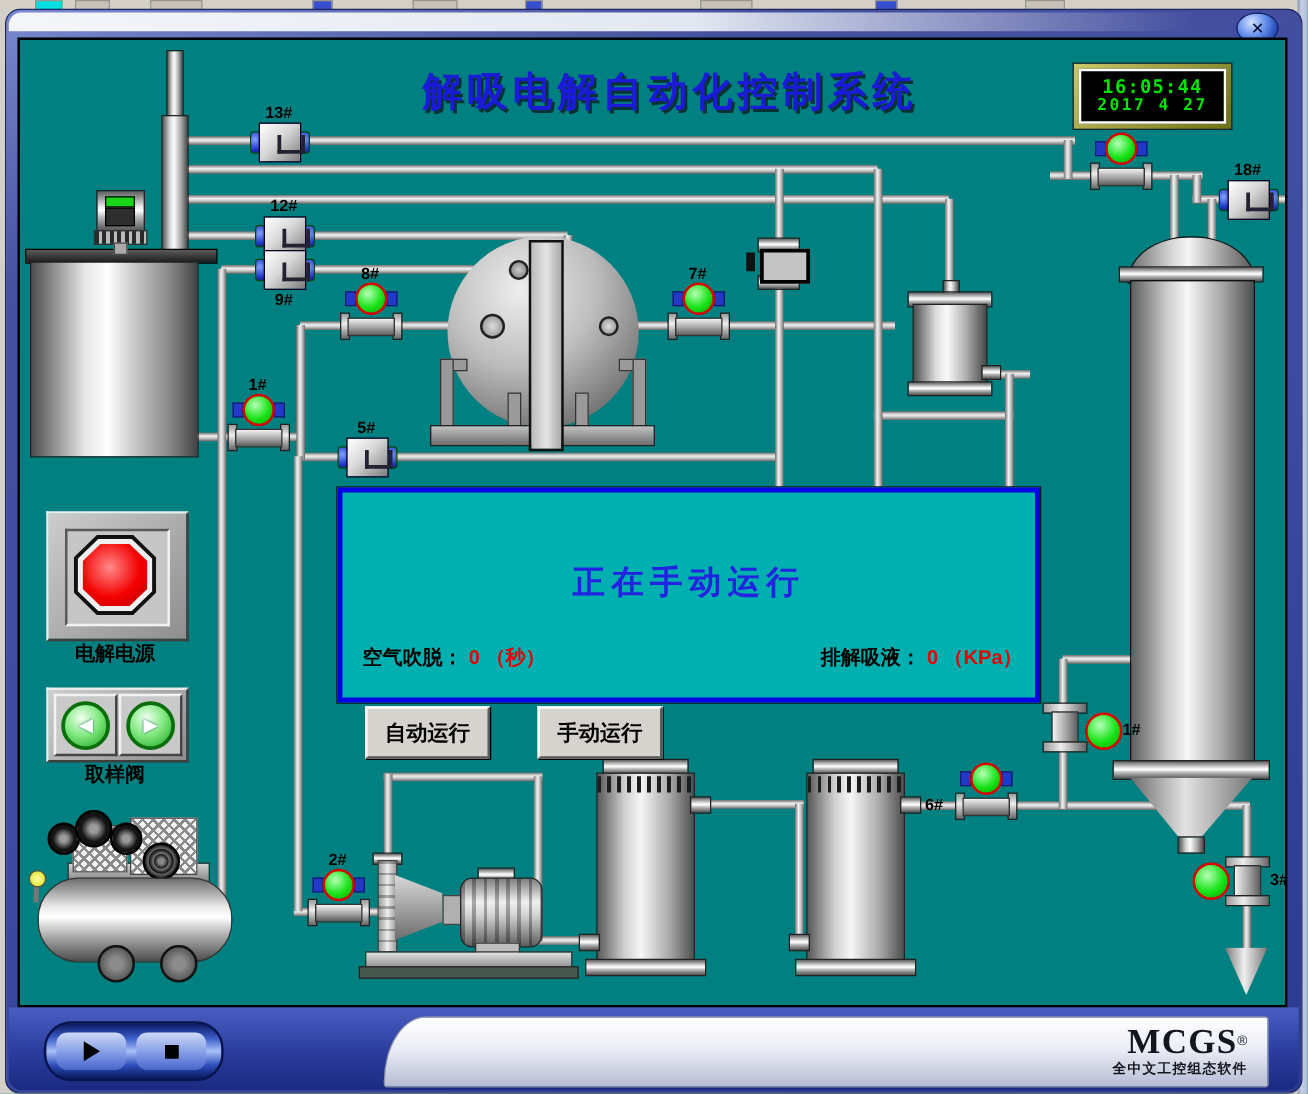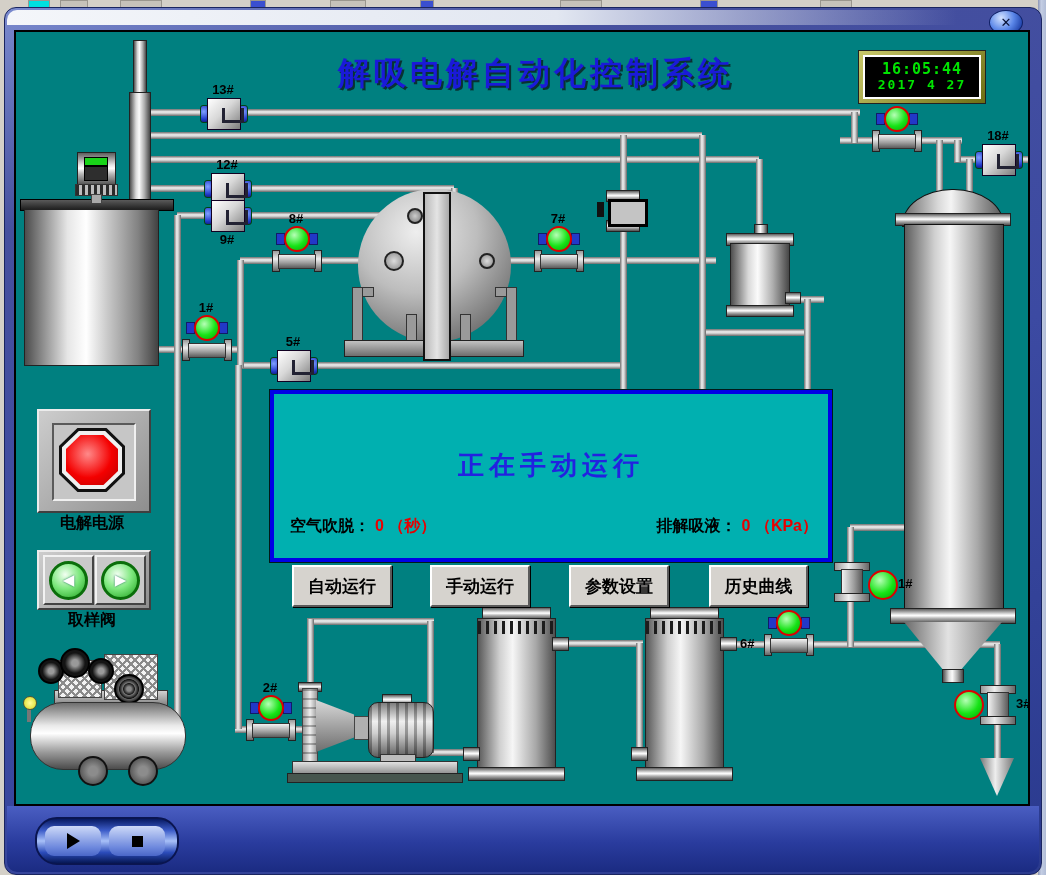--- a/index.html
+++ b/index.html
@@ -366,22 +366,20 @@
     <div class="abs dash">
       <div class="status">正在手动运行</div>
       <div class="drow" style="top:122px">
         <span><span class="lab">空气吹脱：</span><span class="val">0 （秒）</span></span>
         <span><span class="lab">排解吸液：</span><span class="val">0 （KPa）</span></span>
       </div>
     </div>
 
     <div class="btn3d" style="left:276px;top:533px;width:96px">自动运行</div>
     <div class="btn3d" style="left:414px;top:533px;width:96px">手动运行</div>
-    <div class="btn3d" style="left:553px;top:533px;width:96px">参数设置</div>
-    <div class="btn3d" style="left:693px;top:533px;width:95px">历史曲线</div>
 
     <div class="panel3d" style="left:21px;top:377px;width:110px;height:100px">
       <div class="abs" style="left:13px;top:12px;width:80px;height:74px;background:#c6c6c6;border-top:2px solid #5a5a5a;border-left:2px solid #5a5a5a;border-right:2px solid #f0f0f0;border-bottom:2px solid #f0f0f0;"></div>
       <div class="oct" style="left:20px;top:17px;width:66px;height:64px;background:#111;"></div>
       <div class="oct" style="left:23px;top:20px;width:60px;height:58px;background:#f0f0f0;"></div>
       <div class="oct" style="left:27px;top:24px;width:52px;height:50px;background:radial-gradient(circle at 42% 38%,#ff8a8a,#f40000 55%,#b80000);"></div>
     </div>
     <div class="ctl-lab" style="left:21px;top:481px">电解电源</div>
 
     <div class="panel3d" style="left:21px;top:518px;width:110px;height:56px">
@@ -405,14 +403,20 @@
 
   <div class="abs bottombar">
     <div class="abs pill">
       <div class="seg" style="left:8px">
           <div class="play"></div>
         </div>
       <div class="seg" style="left:72px">
           <div class="stop"></div>
         </div>
     </div>
+    <div class="abs footpanel">
+      <div class="mcgs">
+        <div><span class="b">MCGS</span><span class="r">®</span></div>
+        <div class="tg">全中文工控组态软件</div>
+      </div>
+    </div>
   </div>
 </div>
 
 </body></html>

